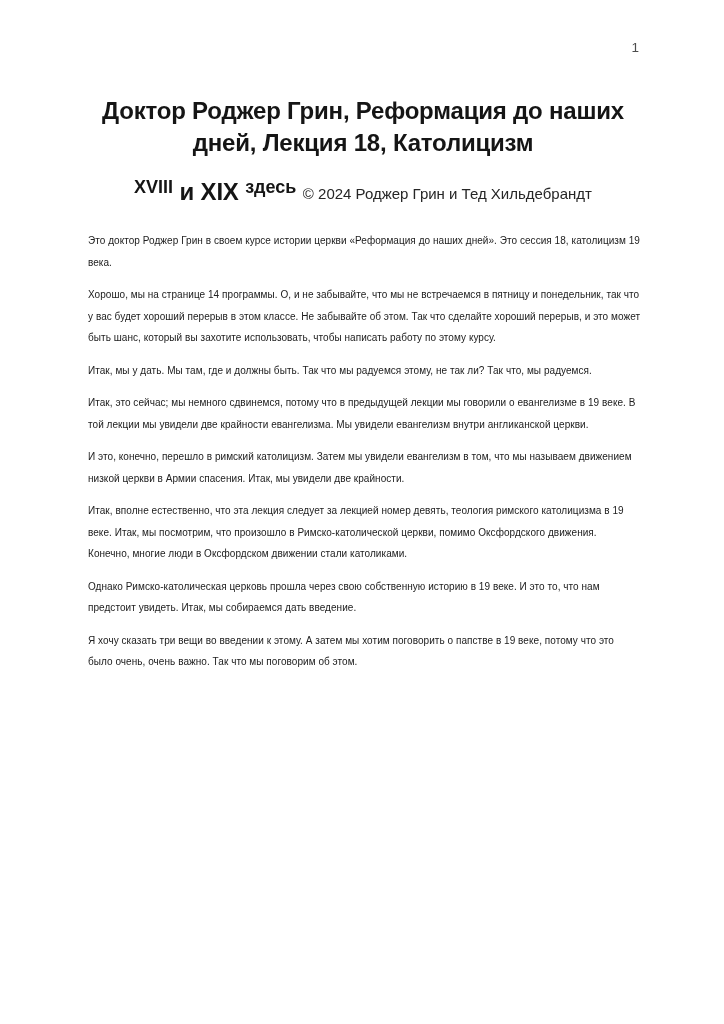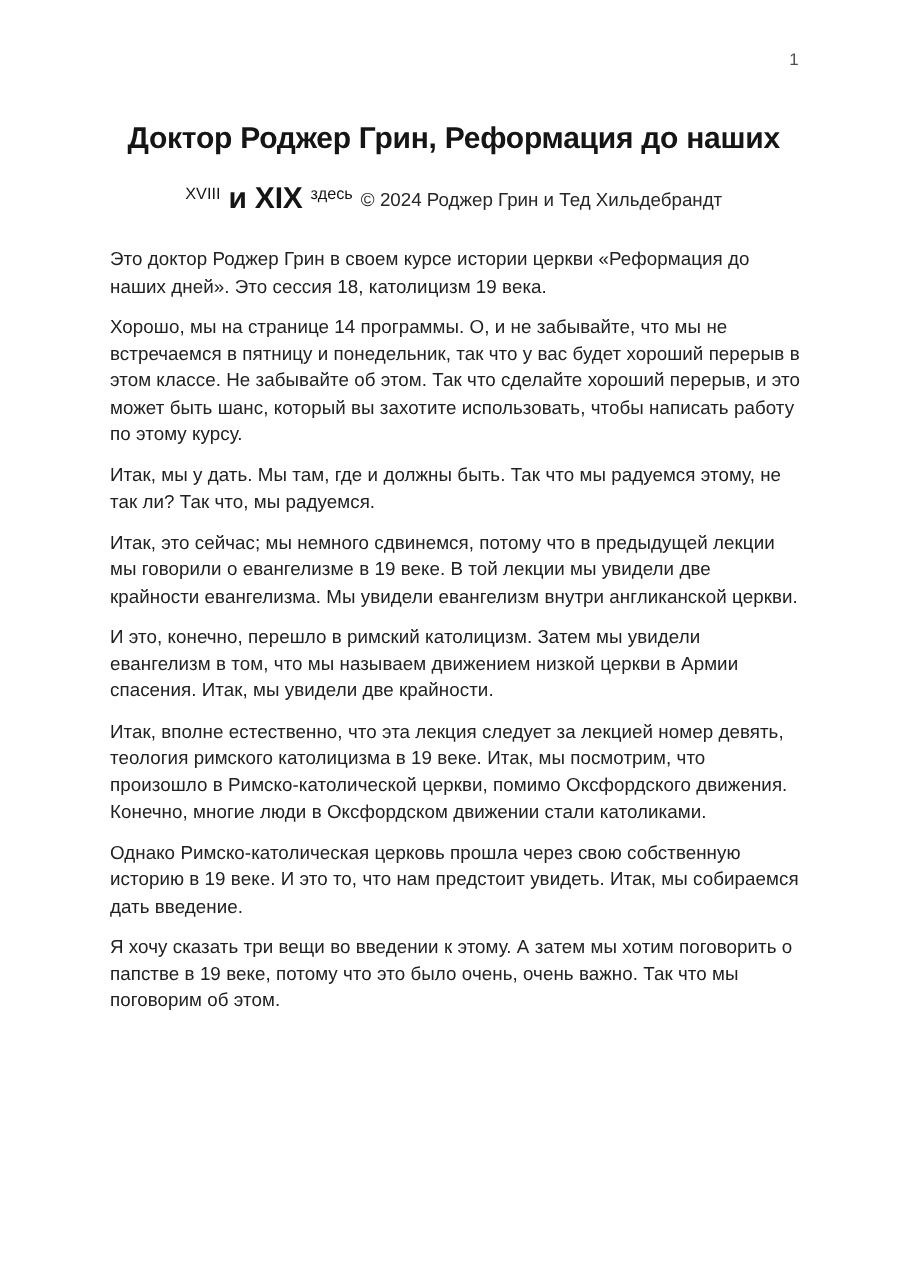--- a/index.html
+++ b/index.html
@@ -39,55 +39,56 @@
     white-space: nowrap;
   }
   .subtitle {
     font-size: 24px;
     font-weight: 700;
     line-height: 32px;
     letter-spacing: -0.2px;
     white-space: nowrap;
   }
   .subtitle .sup {
-    font-size: 13px;
-    font-weight: 400;
+    font-size: 18px;
+    font-weight: 700;
     vertical-align: 7px;
     letter-spacing: 0;
   }
   .subtitle .copyright {
     font-size: 15px;
     font-weight: 400;
     letter-spacing: 0;
     vertical-align: 1px;
     color: #262626;
   }
   .doc-body {
     margin-top: 20px;
     width: 553px;
   }
   .doc-body p {
     margin: 0 0 11px 0;
-    font-size: 15px;
+    font-size: 10px;
     line-height: 21.5px;
     letter-spacing: 0.05px;
     text-align: left;
     color: #212121;
   }
 </style>
 </head>
 <body>
 
 <div class="sheet">
 
   <div class="page-number">1</div>
 
   <div class="doc-header">
     <h1 style="margin:12px; font-size:inherit; font-weight:inherit;">
       <span class="title-line">Доктор Роджер Грин, Реформация до наших</span>
+      <span class="title-line">дней, Лекция 18, Католицизм</span>
     </h1>
     <div class="subtitle">
       <span class="sup">XVIII</span>
       <span>и XIX</span>
       <span class="sup">здесь</span>
       <span class="copyright">© 2024 Роджер Грин и Тед Хильдебрандт</span>
     </div>
   </div>
 
   <div class="doc-body">

